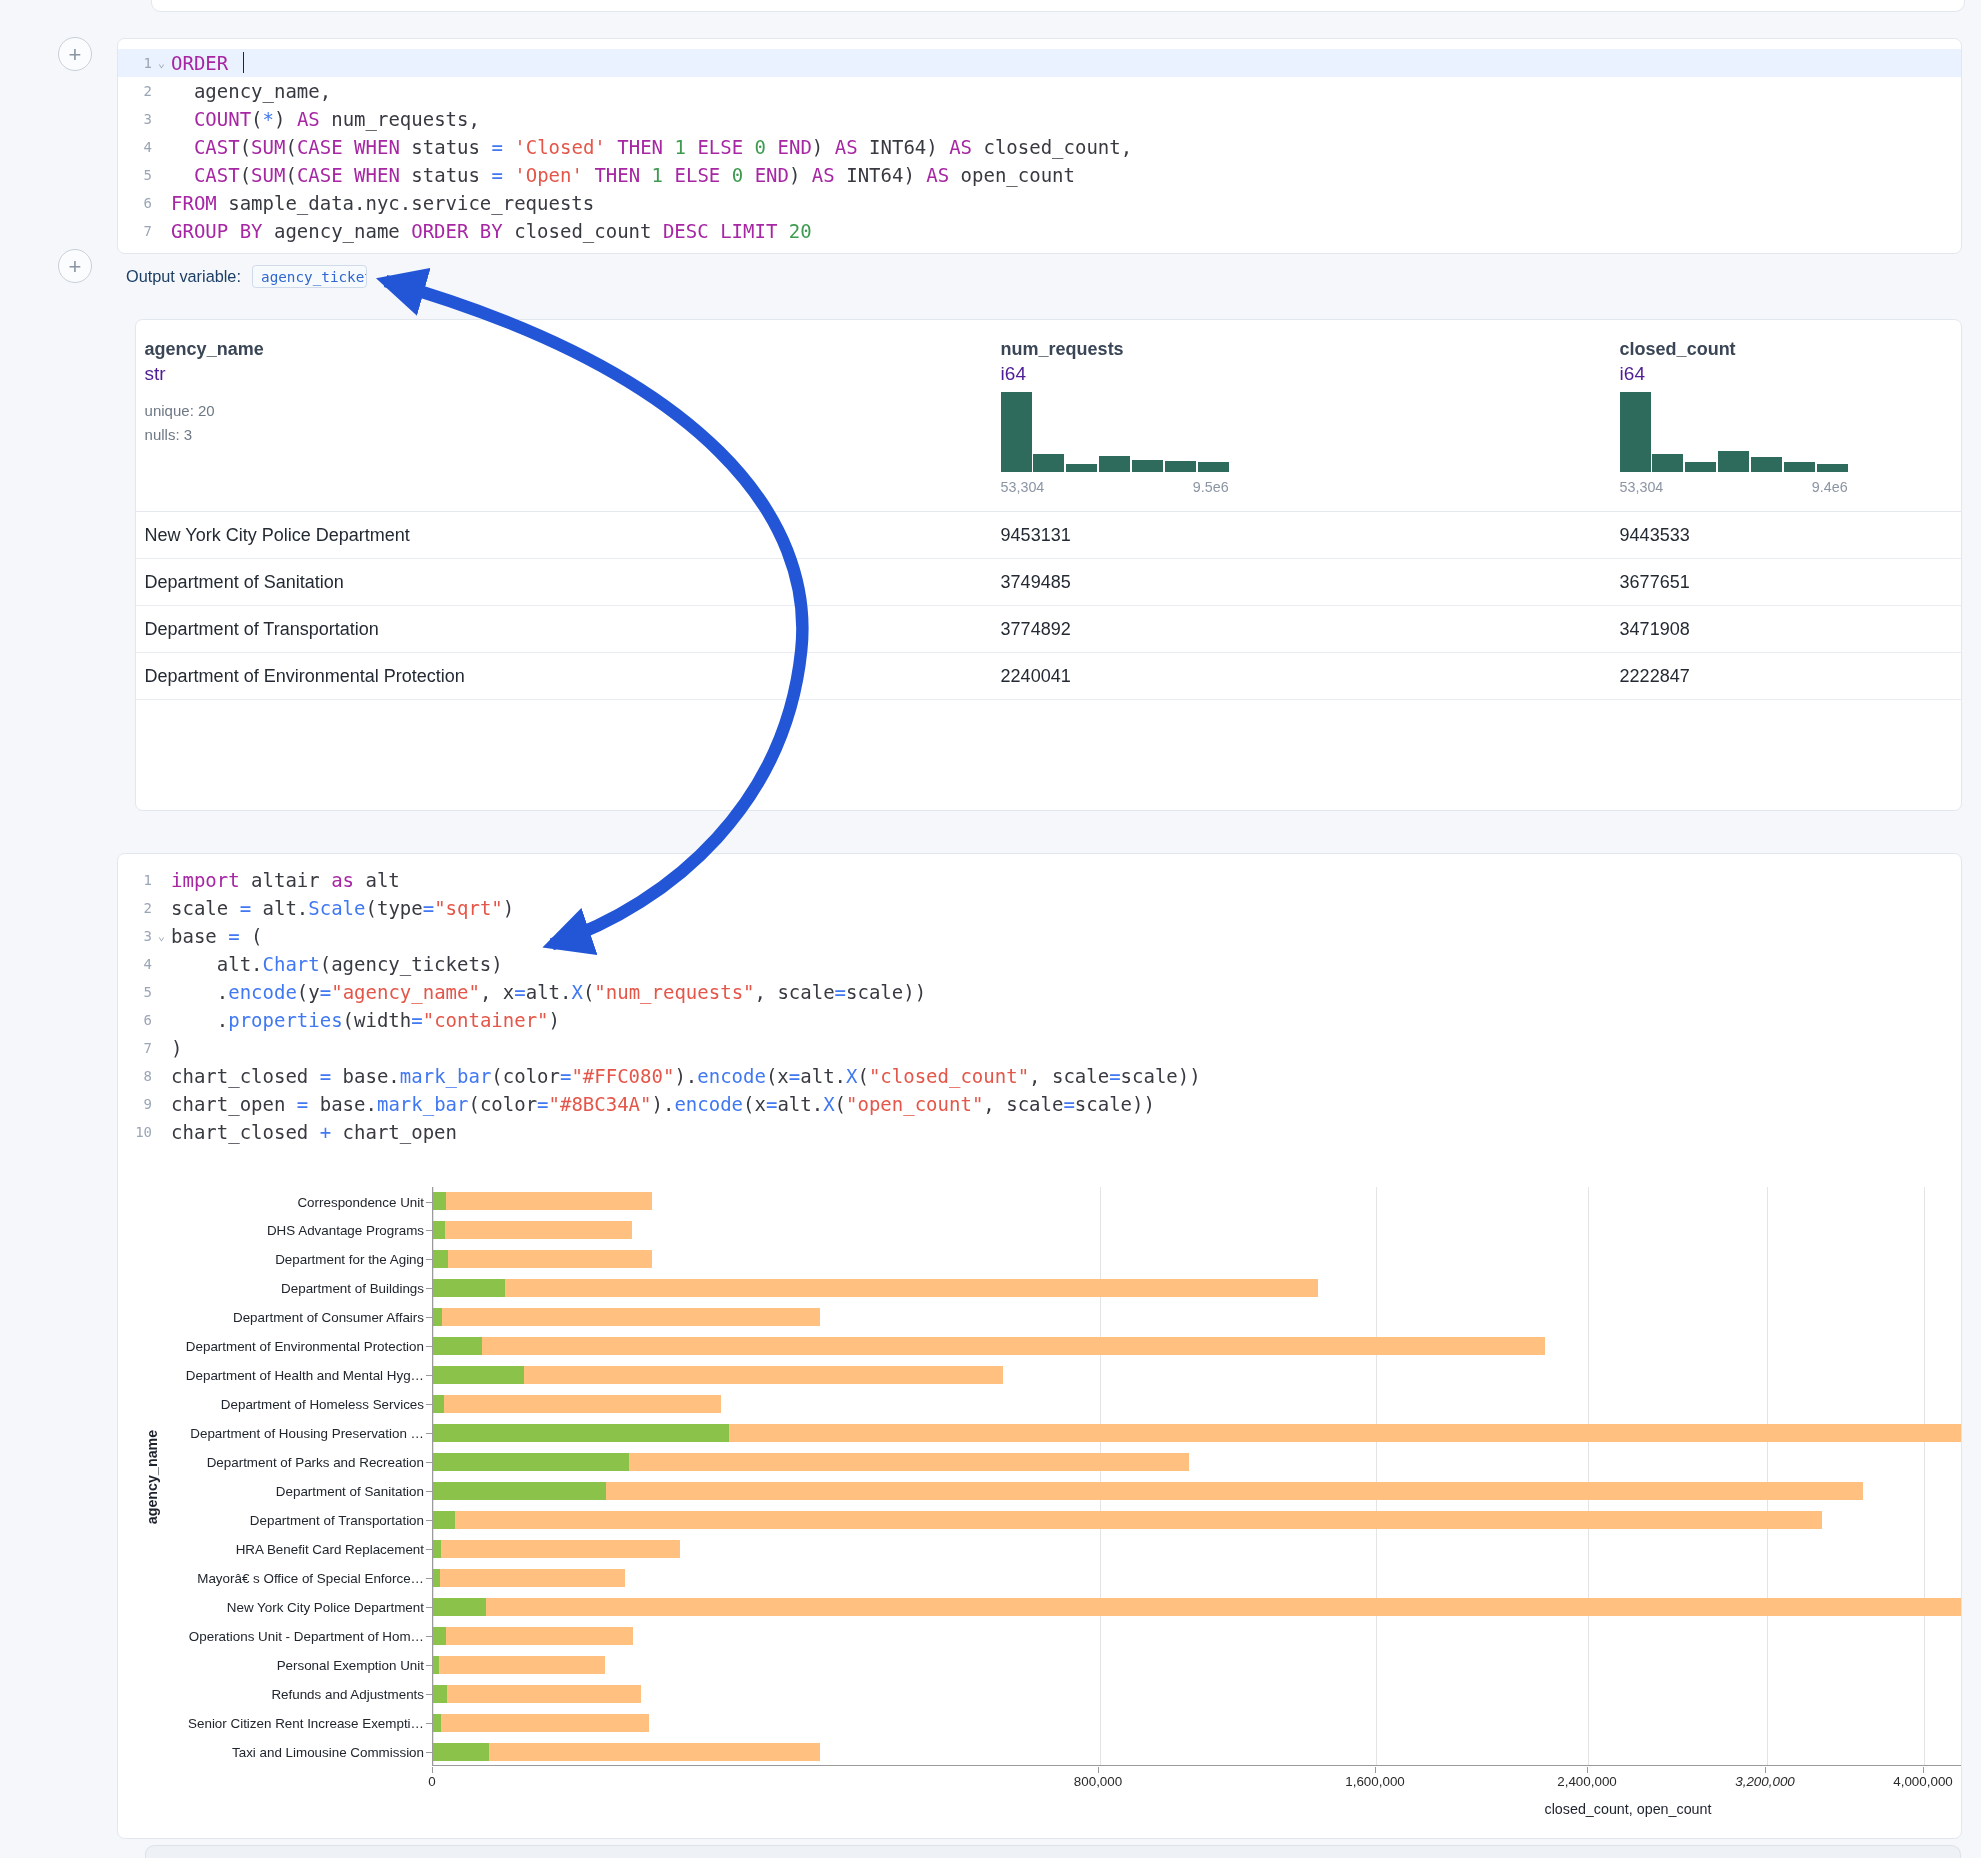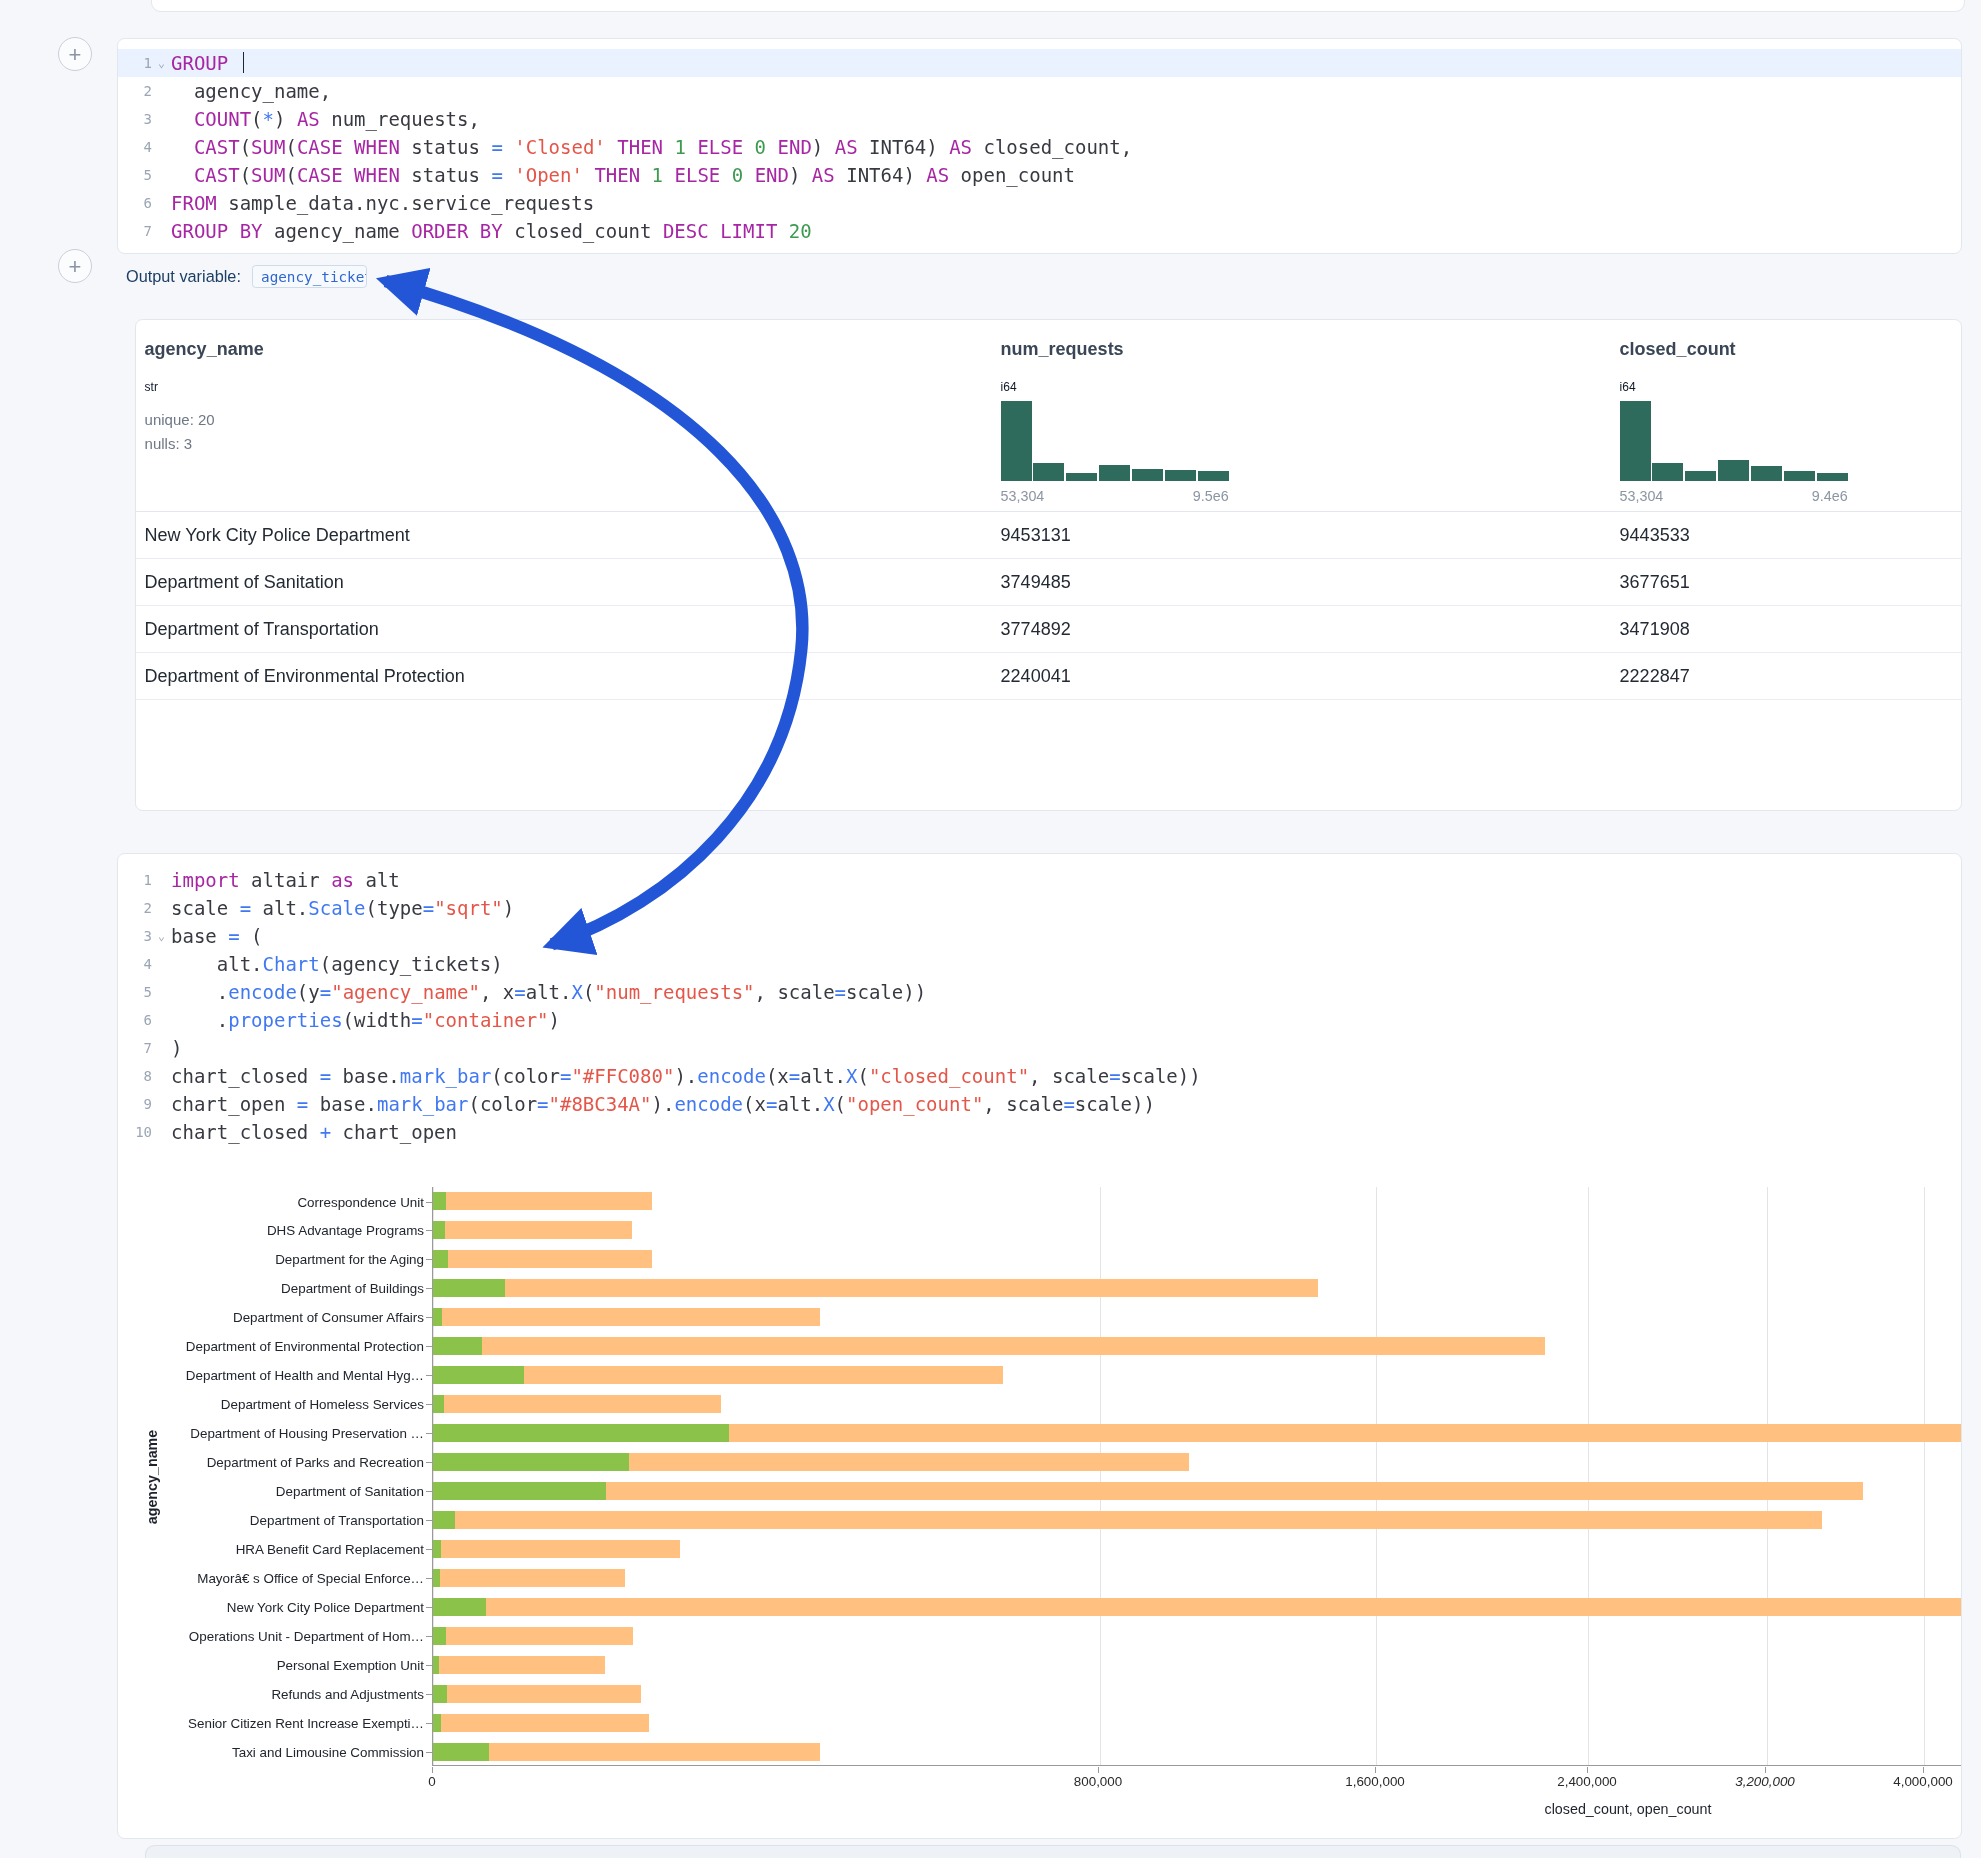--- a/index.html
+++ b/index.html
@@ -35,21 +35,21 @@
   .ov-row{position:absolute;left:126px;top:262px;height:29px;display:flex;align-items:center;gap:11.5px}
   .ov-label{font-size:16.3px;font-weight:normal;color:#1d3f66}
   .ov-chip{font-family:"DejaVu Sans Mono",monospace;font-size:14.3px;color:#2f66d0;background:#f7fafd;border:1px solid #cfdaeb;border-radius:3.8px;padding:2.9px 7.6px;max-width:115px;overflow:hidden;white-space:nowrap}
 
   
   .table-card{left:135px;top:319px;width:1827px;height:492px;overflow:hidden}
   .tgrid{display:grid;grid-template-columns:856px 619px auto}
   .thead{height:192px;border-bottom:1px solid #e4e8ee}
   .hcell{padding:19px 0 0 8.6px}
   .cname{font-size:18px;font-weight:bold;color:#3a4656}
-  .ctype{font-size:12px;color:#0f172a;margin-top:20px}
+  .ctype{font-size:19px;color:#4c1d95;margin-top:3px}
   .cstat{font-size:15px;color:#6e7884}
   .cstat.first{margin-top:17px}
   .cstat + .cstat{margin-top:6.7px}
   .hist{width:228px;height:80px;margin-top:6.7px;display:flex;align-items:flex-end;gap:1.9px}
   .hist div{flex:1}
   .hist-labels{width:228px;display:flex;justify-content:space-between;font-size:14.3px;color:#8b95a3;margin-top:7.6px}
   .trow{height:47px;border-bottom:1px solid #e9edf2;align-items:center}
   .tcell{padding-left:8.6px;font-size:18px;color:#242a33;white-space:nowrap;overflow:hidden}
   .tfoot{display:flex;align-items:center;gap:12.4px;padding:15.3px 0 0 17px;color:#6f7682;font-size:17.7px}
 
@@ -71,21 +71,21 @@
 </head>
 <body>
 
 <div class="top-strip"></div>
 
 <button class="plus-btn" style="top:37px">+</button>
 <button class="plus-btn" style="top:249px">+</button>
 
 <section class="card sql-card">
   <div class="code-block" id="sql-code">
-      <div class="cl hl"><span class="ln">1</span><span class="fold">⌄</span><span class="code"><span class="tok-kw">GROUP</span><span class="tok-t"> </span><span class="cursor"></span></span></div>
+      <div class="cl hl"><span class="ln">1</span><span class="fold">⌄</span><span class="code"><span class="tok-kw">ORDER</span><span class="tok-t"> </span><span class="cursor"></span></span></div>
       <div class="cl"><span class="ln">2</span><span class="fold"></span><span class="code"><span class="tok-t">  agency_name,</span></span></div>
       <div class="cl"><span class="ln">3</span><span class="fold"></span><span class="code"><span class="tok-t">  </span><span class="tok-kw">COUNT</span><span class="tok-t">(</span><span class="tok-op">*</span><span class="tok-t">) </span><span class="tok-kw">AS</span><span class="tok-t"> num_requests,</span></span></div>
       <div class="cl"><span class="ln">4</span><span class="fold"></span><span class="code"><span class="tok-t">  </span><span class="tok-kw">CAST</span><span class="tok-t">(</span><span class="tok-kw">SUM</span><span class="tok-t">(</span><span class="tok-kw">CASE</span><span class="tok-t"> </span><span class="tok-kw">WHEN</span><span class="tok-t"> status </span><span class="tok-op">=</span><span class="tok-t"> </span><span class="tok-str">'Closed'</span><span class="tok-t"> </span><span class="tok-kw">THEN</span><span class="tok-t"> </span><span class="tok-num">1</span><span class="tok-t"> </span><span class="tok-kw">ELSE</span><span class="tok-t"> </span><span class="tok-num">0</span><span class="tok-t"> </span><span class="tok-kw">END</span><span class="tok-t">) </span><span class="tok-kw">AS</span><span class="tok-t"> INT64) </span><span class="tok-kw">AS</span><span class="tok-t"> closed_count,</span></span></div>
       <div class="cl"><span class="ln">5</span><span class="fold"></span><span class="code"><span class="tok-t">  </span><span class="tok-kw">CAST</span><span class="tok-t">(</span><span class="tok-kw">SUM</span><span class="tok-t">(</span><span class="tok-kw">CASE</span><span class="tok-t"> </span><span class="tok-kw">WHEN</span><span class="tok-t"> status </span><span class="tok-op">=</span><span class="tok-t"> </span><span class="tok-str">'Open'</span><span class="tok-t"> </span><span class="tok-kw">THEN</span><span class="tok-t"> </span><span class="tok-num">1</span><span class="tok-t"> </span><span class="tok-kw">ELSE</span><span class="tok-t"> </span><span class="tok-num">0</span><span class="tok-t"> </span><span class="tok-kw">END</span><span class="tok-t">) </span><span class="tok-kw">AS</span><span class="tok-t"> INT64) </span><span class="tok-kw">AS</span><span class="tok-t"> open_count</span></span></div>
       <div class="cl"><span class="ln">6</span><span class="fold"></span><span class="code"><span class="tok-kw">FROM</span><span class="tok-t"> sample_data.nyc.service_requests</span></span></div>
       <div class="cl"><span class="ln">7</span><span class="fold"></span><span class="code"><span class="tok-kw">GROUP BY</span><span class="tok-t"> agency_name </span><span class="tok-kw">ORDER BY</span><span class="tok-t"> closed_count </span><span class="tok-kw">DESC</span><span class="tok-t"> </span><span class="tok-kw">LIMIT</span><span class="tok-t"> </span><span class="tok-num">20</span></span></div>
     </div>
 </section>
 
 <div class="ov-row">

